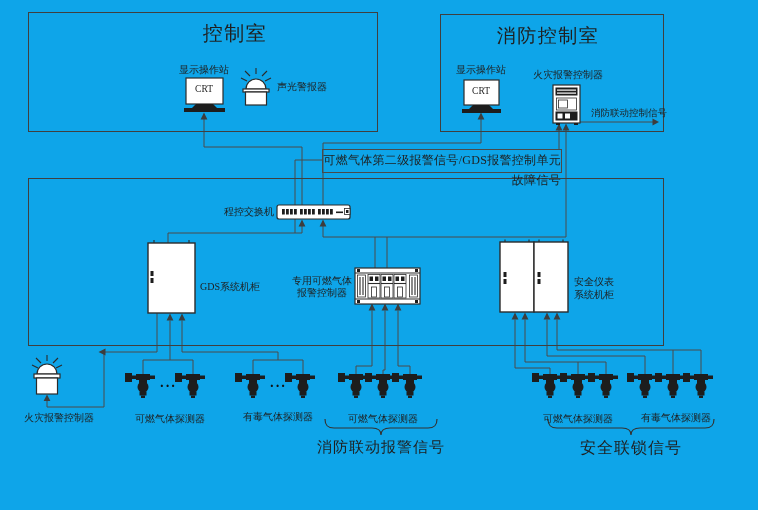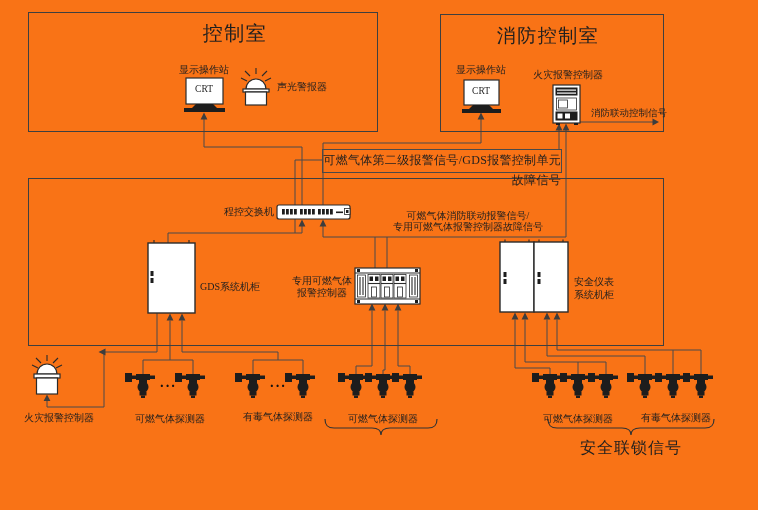--- a/index.html
+++ b/index.html
@@ -1,16 +1,16 @@
 <!DOCTYPE html>
 <html><head>
 <meta charset="utf-8">
 <style>
   html,body{margin:0;padding:0;background:#ffffff;}
-  .stage{position:relative;width:758px;height:510px;background:#f97316;overflow:hidden;
+  .stage{position:relative;width:758px;height:510px;background:#0ea5e9;overflow:hidden;
          font-family:"Liberation Serif","DejaVu Serif",serif;color:#1f1f1f;}
   .stage svg{position:absolute;left:0;top:0;}
   .lbl{position:absolute;white-space:nowrap;line-height:1.15;}
   .c{transform:translateX(-50%);text-align:center;}
   .ml{white-space:pre-line;}
   .room{position:absolute;border:1.4px solid #3f3f3f;background:transparent;}
   .roomtitle{font-size:20px;letter-spacing:1.5px;}
   .small{font-size:10px;}
   .tiny{font-size:9.5px;}
   .sigbox{position:absolute;border:1px solid #4a4a4a;font-size:12px;text-align:right;
@@ -249,35 +249,34 @@
   <div class="lbl c small" style="left:204px;top:64px;">显示操作站</div>
   <div class="lbl c tiny" style="left:204px;top:84px;">CRT</div>
   <div class="lbl small" style="left:277px;top:81px;">声光警报器</div>
 
   <div class="lbl c small" style="left:481px;top:64px;">显示操作站</div>
   <div class="lbl c tiny" style="left:481px;top:86px;">CRT</div>
   <div class="lbl c small" style="left:568px;top:69px;">火灾报警控制器</div>
   <div class="lbl tiny" style="left:584px;top:108px;margin-left:7px;">消防联动控制信号</div>
 
   <div class="sigbox" style="left:322px;top:149px;width:238px;height:22px;">可燃气体第二级报警信号/GDS报警控制单元故障信号</div>
-  <div class="lbl c small ml" style="left:468px;top:210px;text-align:center;line-height:11px;">可燃气体消防联动报警信号/
-专用可燃气体报警控制器故障信号</div>
 
   <div class="lbl small" style="left:224px;top:206px;">程控交换机</div>
   <div class="lbl small" style="left:200px;top:281px;">GDS系统机柜</div>
   <div class="lbl c small ml" style="left:322px;top:275px;text-align:center;line-height:12px;">专用可燃气体
 报警控制器</div>
   <div class="lbl small ml" style="left:574px;top:275px;line-height:13px;">安全仪表
 系统机柜</div>
 
   <div class="lbl c small" style="left:59px;top:412px;">火灾报警控制器</div>
   <div class="lbl c small" style="left:170px;top:413px;">可燃气体探测器</div>
   <div class="lbl c small" style="left:278px;top:411px;">有毒气体探测器</div>
   <div class="lbl c small" style="left:383px;top:413px;">可燃气体探测器</div>
   <div class="lbl c small" style="left:578px;top:413px;">可燃气体探测器</div>
   <div class="lbl c small" style="left:676px;top:412px;">有毒气体探测器</div>
 
   <div class="lbl c dots" style="left:168px;top:379px;">···</div>
   <div class="lbl c dots" style="left:278px;top:379px;">···</div>
 
+  <div class="lbl c bracelbl" style="left:381px;top:439px;">消防联动报警信号</div>
   <div class="lbl c bracelbl" style="left:631px;top:439px;font-size:16px;">安全联锁信号</div>
 
 </div>
 
 </body></html>

